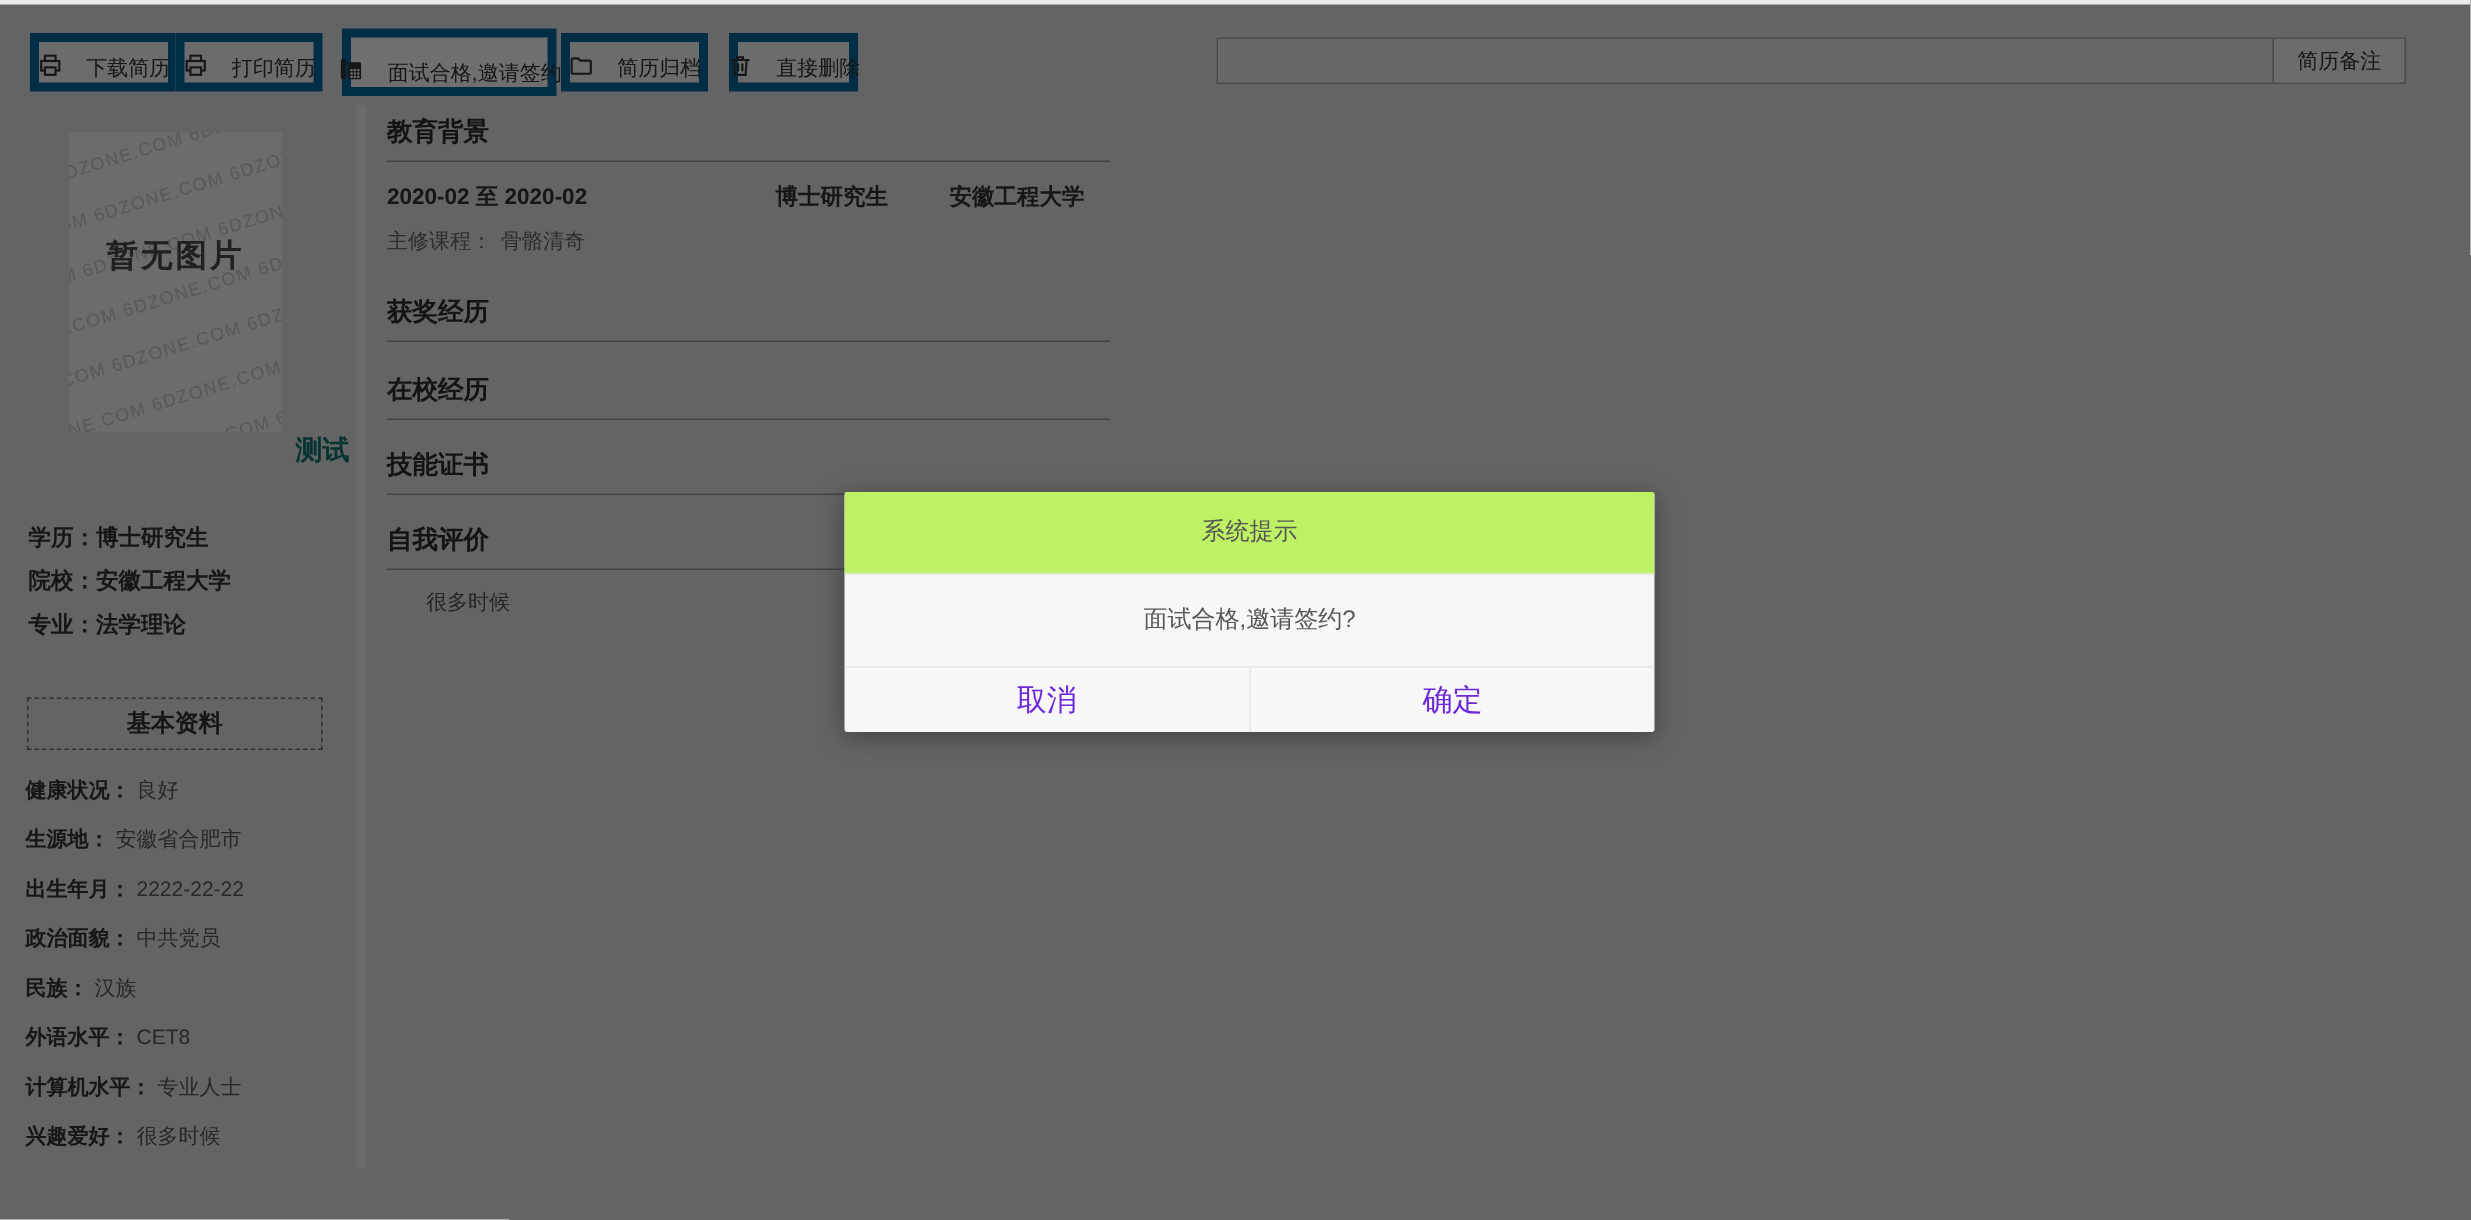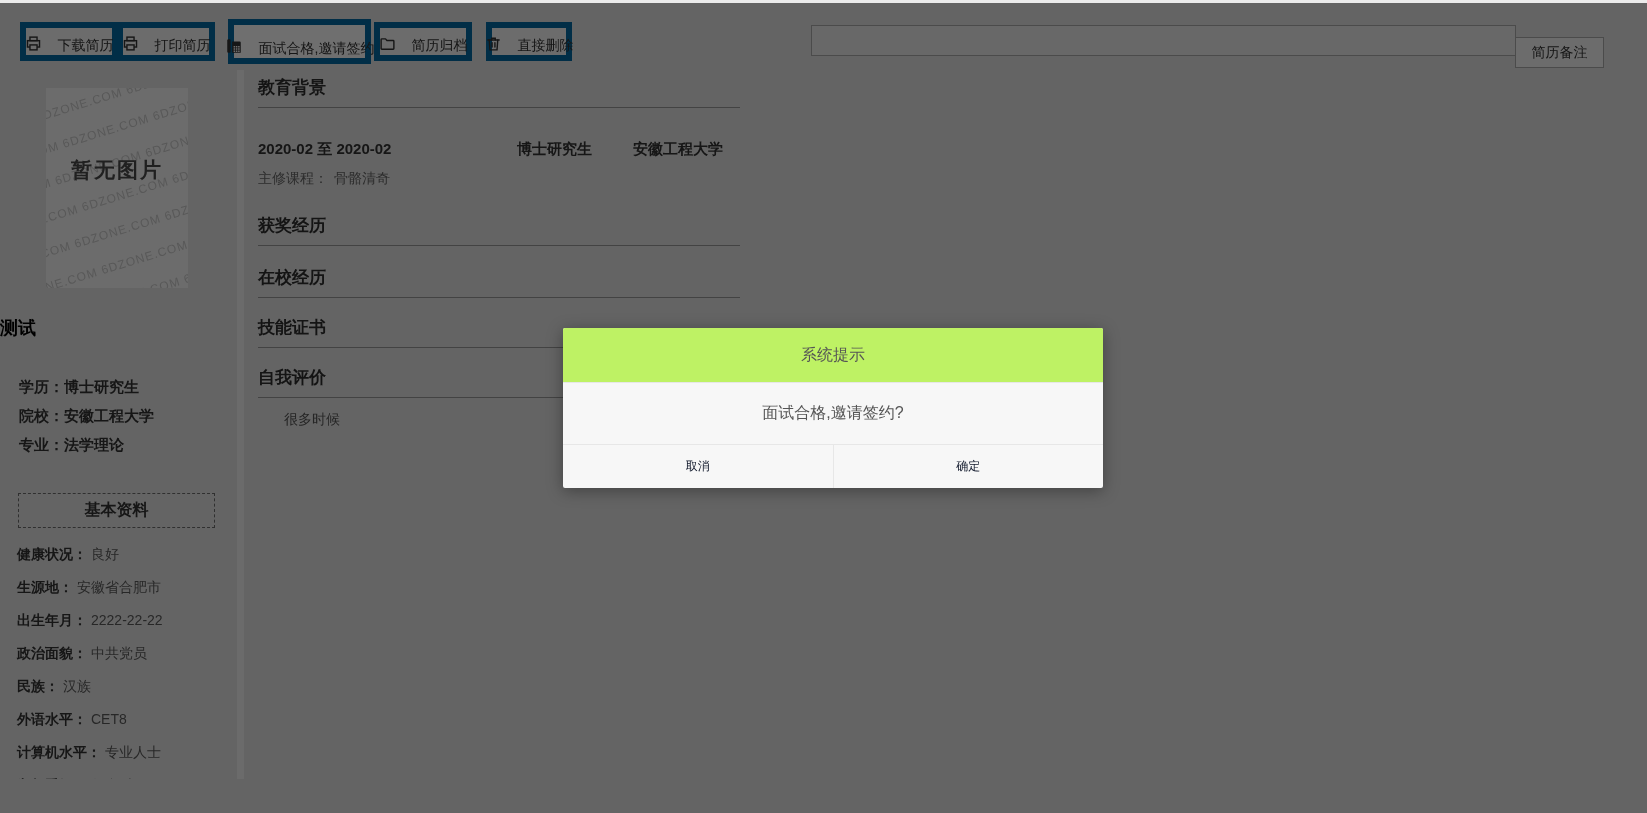--- a/index.html
+++ b/index.html
@@ -25,61 +25,61 @@
   .btn-3{left:228px;top:19px;width:143px;height:45px;background:#fdfdfd;}
   .btn-4{left:374px;width:98px;}
   .btn-5{left:486px;width:86px;}
 
   .note-input{
     position:absolute;left:811px;top:25px;width:705px;height:31px;box-sizing:border-box;
     background:#ededed;border:1px solid #ababab;outline:none;padding:0 8px;
     font-size:14px;color:#333;font-family:inherit;
   }
   .note-btn{
-    position:absolute;left:1515px;top:37px;width:89px;height:31px;box-sizing:border-box;
+    position:absolute;left:1515px;top:25px;width:89px;height:31px;box-sizing:border-box;
     background:#f6f6f6;border:1px solid #ababab;
     display:flex;align-items:center;justify-content:center;
     font-size:14px;color:#333;cursor:pointer;
   }
 
   
   .sidebar{position:absolute;left:0;top:70px;width:233px;height:709px;overflow:hidden;}
   .photo{
     position:relative;margin:18px 0 0 46px;width:142px;height:200px;
     background:#f6f6f6;overflow:hidden;
   }
   .wm-rot{position:absolute;left:-60px;top:-45px;width:300px;height:300px;transform:rotate(-17deg);}
   .wm-line{font-size:12px;line-height:33px;color:#c9c9c9;letter-spacing:1px;white-space:nowrap;}
   .wm-line.odd{margin-left:-18px;}
   .photo-text{
     position:absolute;left:0;top:68px;width:100%;text-align:center;
     font-size:21px;font-weight:bold;color:#4a4a4a;letter-spacing:2px;
   }
-  .sb-name{margin-top:28px;width:233px;text-align:left;font-size:18px;font-weight:bold;color:#000000;}
+  .sb-name{width:233px;text-align:right;font-size:18px;font-weight:bold;color:#0f766e;}
   .sb-summary{margin:32px 0 0 19px;font-size:15px;font-weight:bold;color:#333;}
   .sb-summary .row{line-height:29px;}
   .basic-box{
     margin:34px 0 0 18px;width:197px;box-sizing:border-box;
     border:1px dashed #6e6e6e;padding:6px 0;
     text-align:center;font-size:16px;font-weight:bold;color:#333;
   }
   .sb-list{margin:18px 0 0 17px;font-size:14px;}
   .sb-list .row{margin-bottom:17px;line-height:16px;}
   .sb-list .lbl{font-weight:bold;color:#333;}
   .sb-list .val{color:#5a5a5a;margin-left:4px;}
   .scroll-strip{position:absolute;left:237px;top:70px;width:7px;height:709px;background:#f3f3f3;}
 
   
   .content{position:absolute;left:258px;top:70px;width:482px;}
   .sec-title{
     font-size:17px;font-weight:bold;color:#2f2f2f;line-height:20px;
     padding-bottom:9px;border-bottom:1px solid #9a9a9a;
   }
   .mt-first{margin-top:8px;}
-  .edu-row{position:relative;margin-top:32px;height:20px;font-size:15px;font-weight:bold;color:#333;}
+  .edu-row{position:relative;margin-top:14px;height:20px;font-size:15px;font-weight:bold;color:#333;}
   .edu-degree{position:absolute;left:259px;top:0;}
   .edu-school{position:absolute;left:375px;top:0;}
   .edu-course{margin-top:10px;font-size:14px;color:#666;}
   .edu-course .cl{margin-right:6px;}
   .sec-awards{margin-top:28px;}
   .sec-campus{margin-top:22px;}
   .sec-certs{margin-top:20px;}
   .sec-self{margin-top:20px;}
   .self-text{margin-top:13px;padding-left:26px;font-size:14px;color:#555;}
 
@@ -94,21 +94,21 @@
     height:54px;line-height:54px;text-align:center;font-size:16px;color:#555;
     background:#bef264;border-bottom:1px solid #e7e7e7;
   }
   .modal-body{
     height:61px;display:flex;align-items:center;justify-content:center;
     font-size:16px;color:#555;border-bottom:1px solid #e7e7e7;
   }
   .modal-footer{height:43px;display:flex;}
   .modal-btn{
     flex:1;display:flex;align-items:center;justify-content:center;
-    font-size:12px;color:#0f172a;cursor:pointer;
+    font-size:20px;color:#6d28d9;cursor:pointer;
   }
   .modal-btn.confirm{border-left:1px solid #e7e7e7;}
 </style>
 </head>
 <body>
 
 <div class="page">
 
   <div class="tb-btn btn-1">
     <span>

